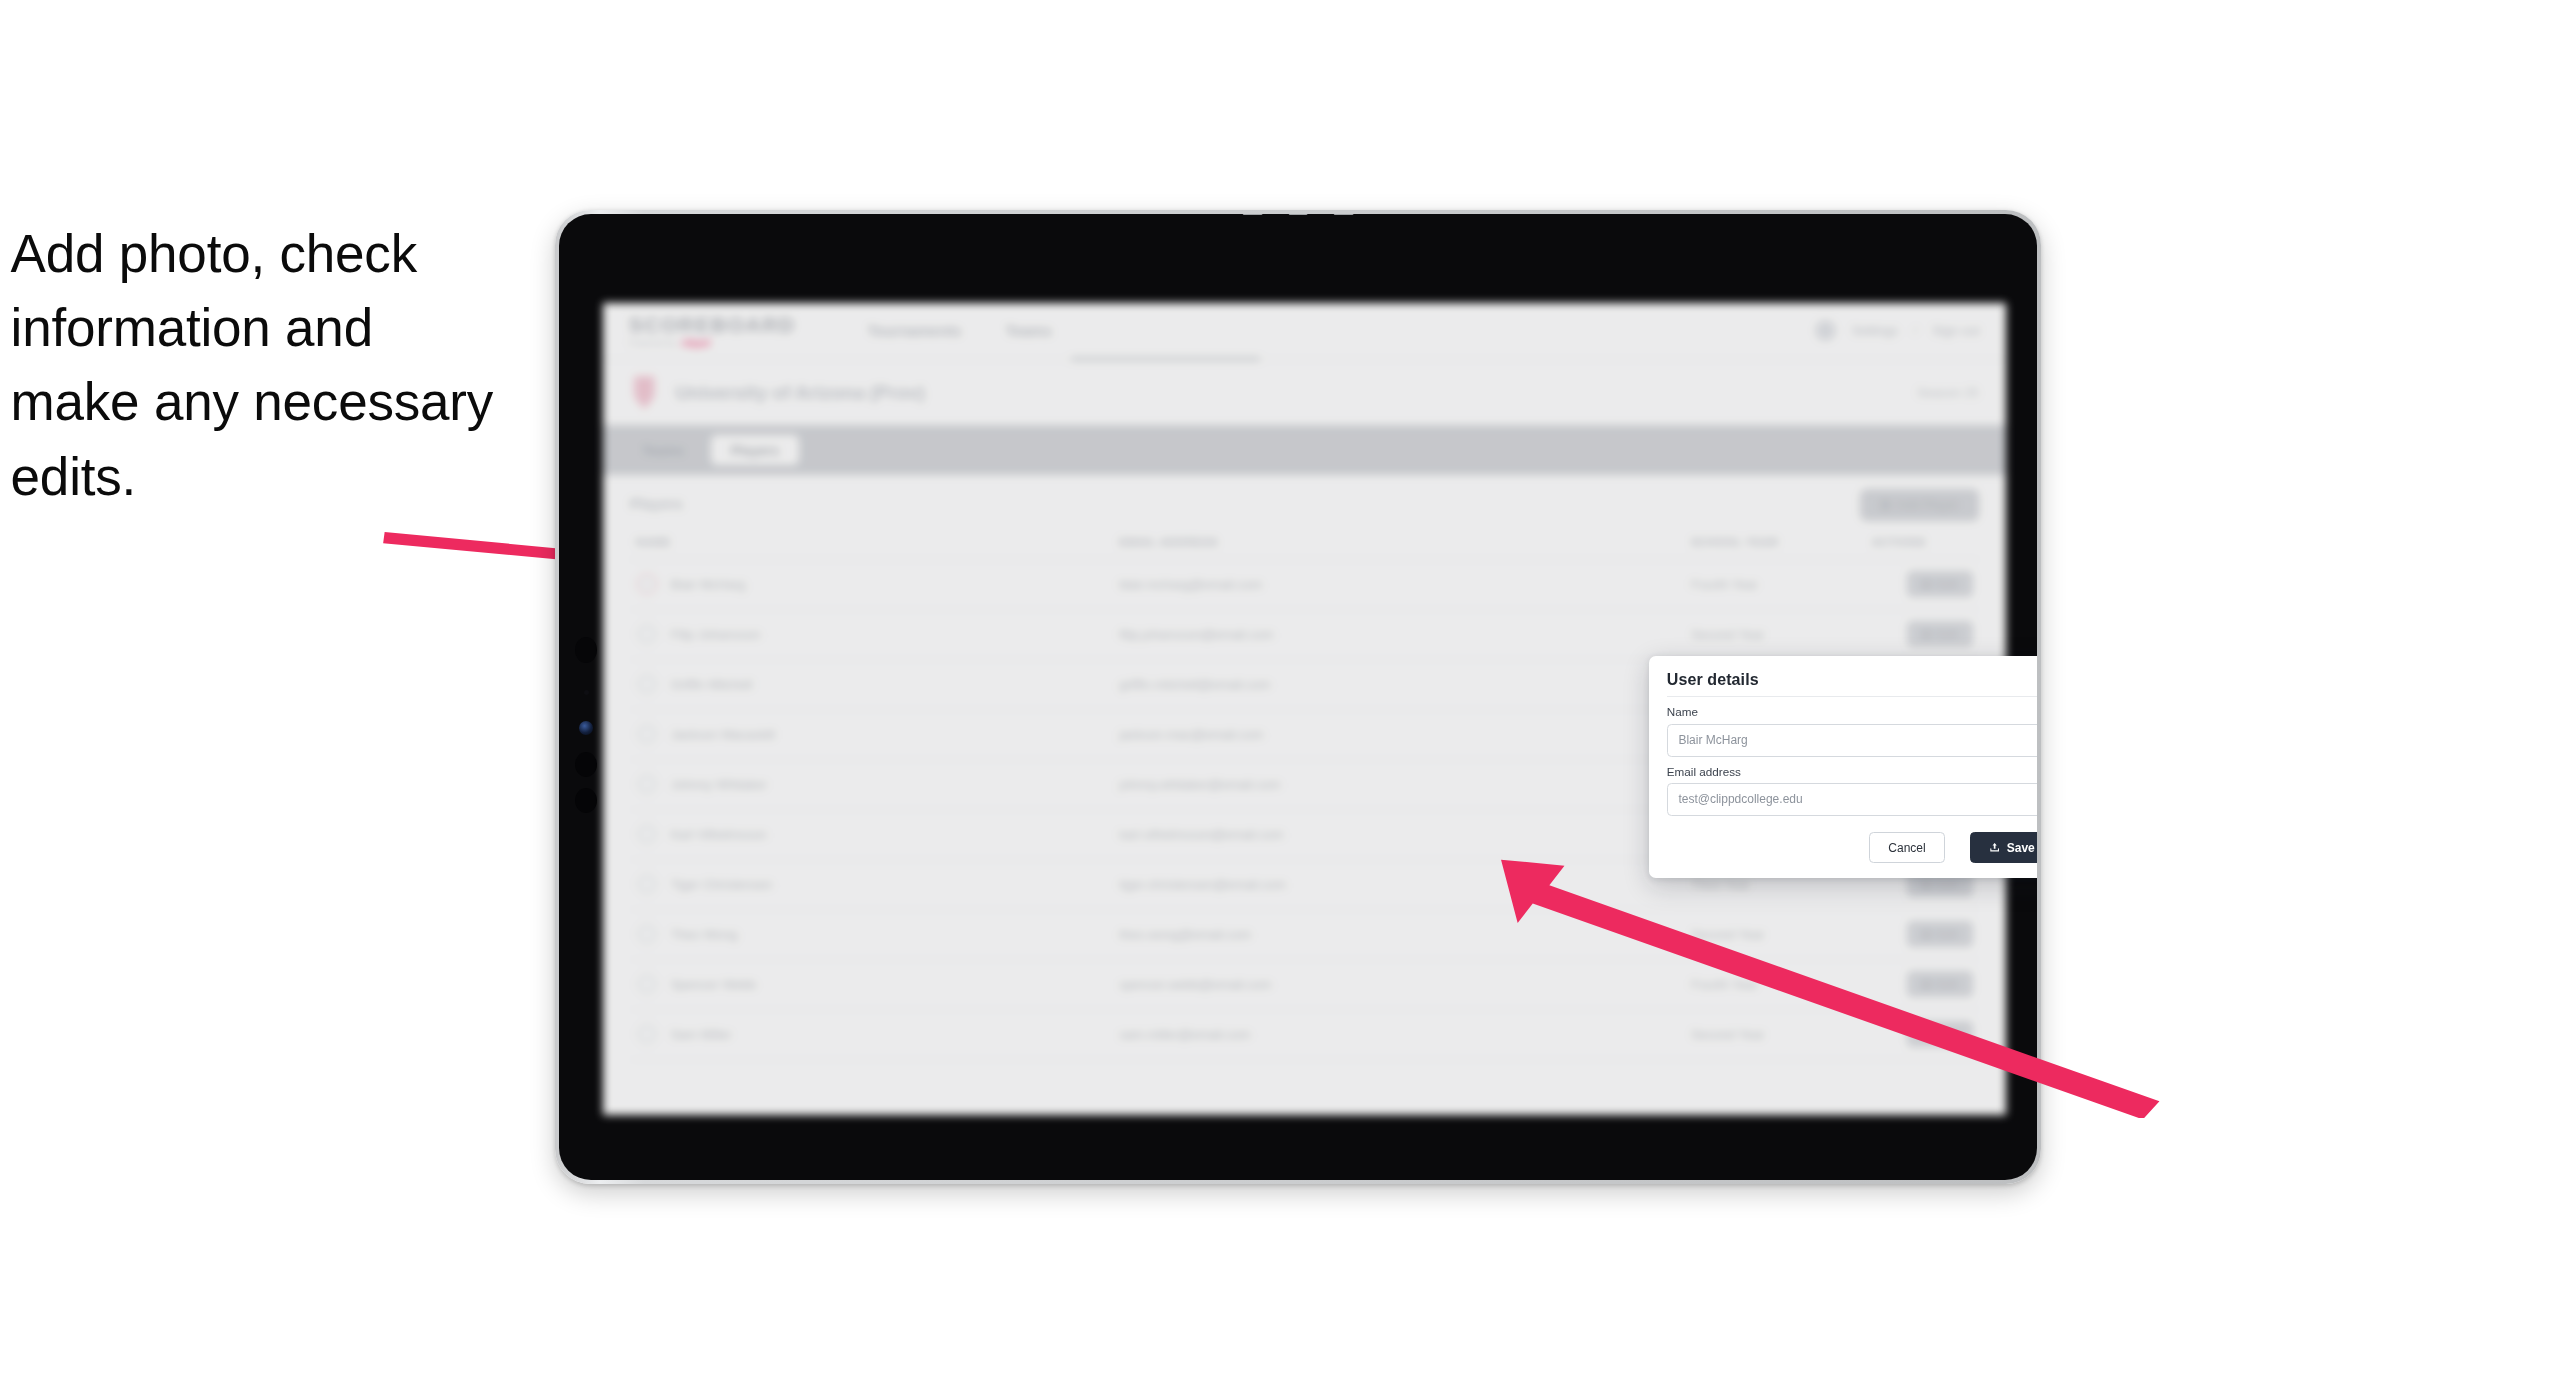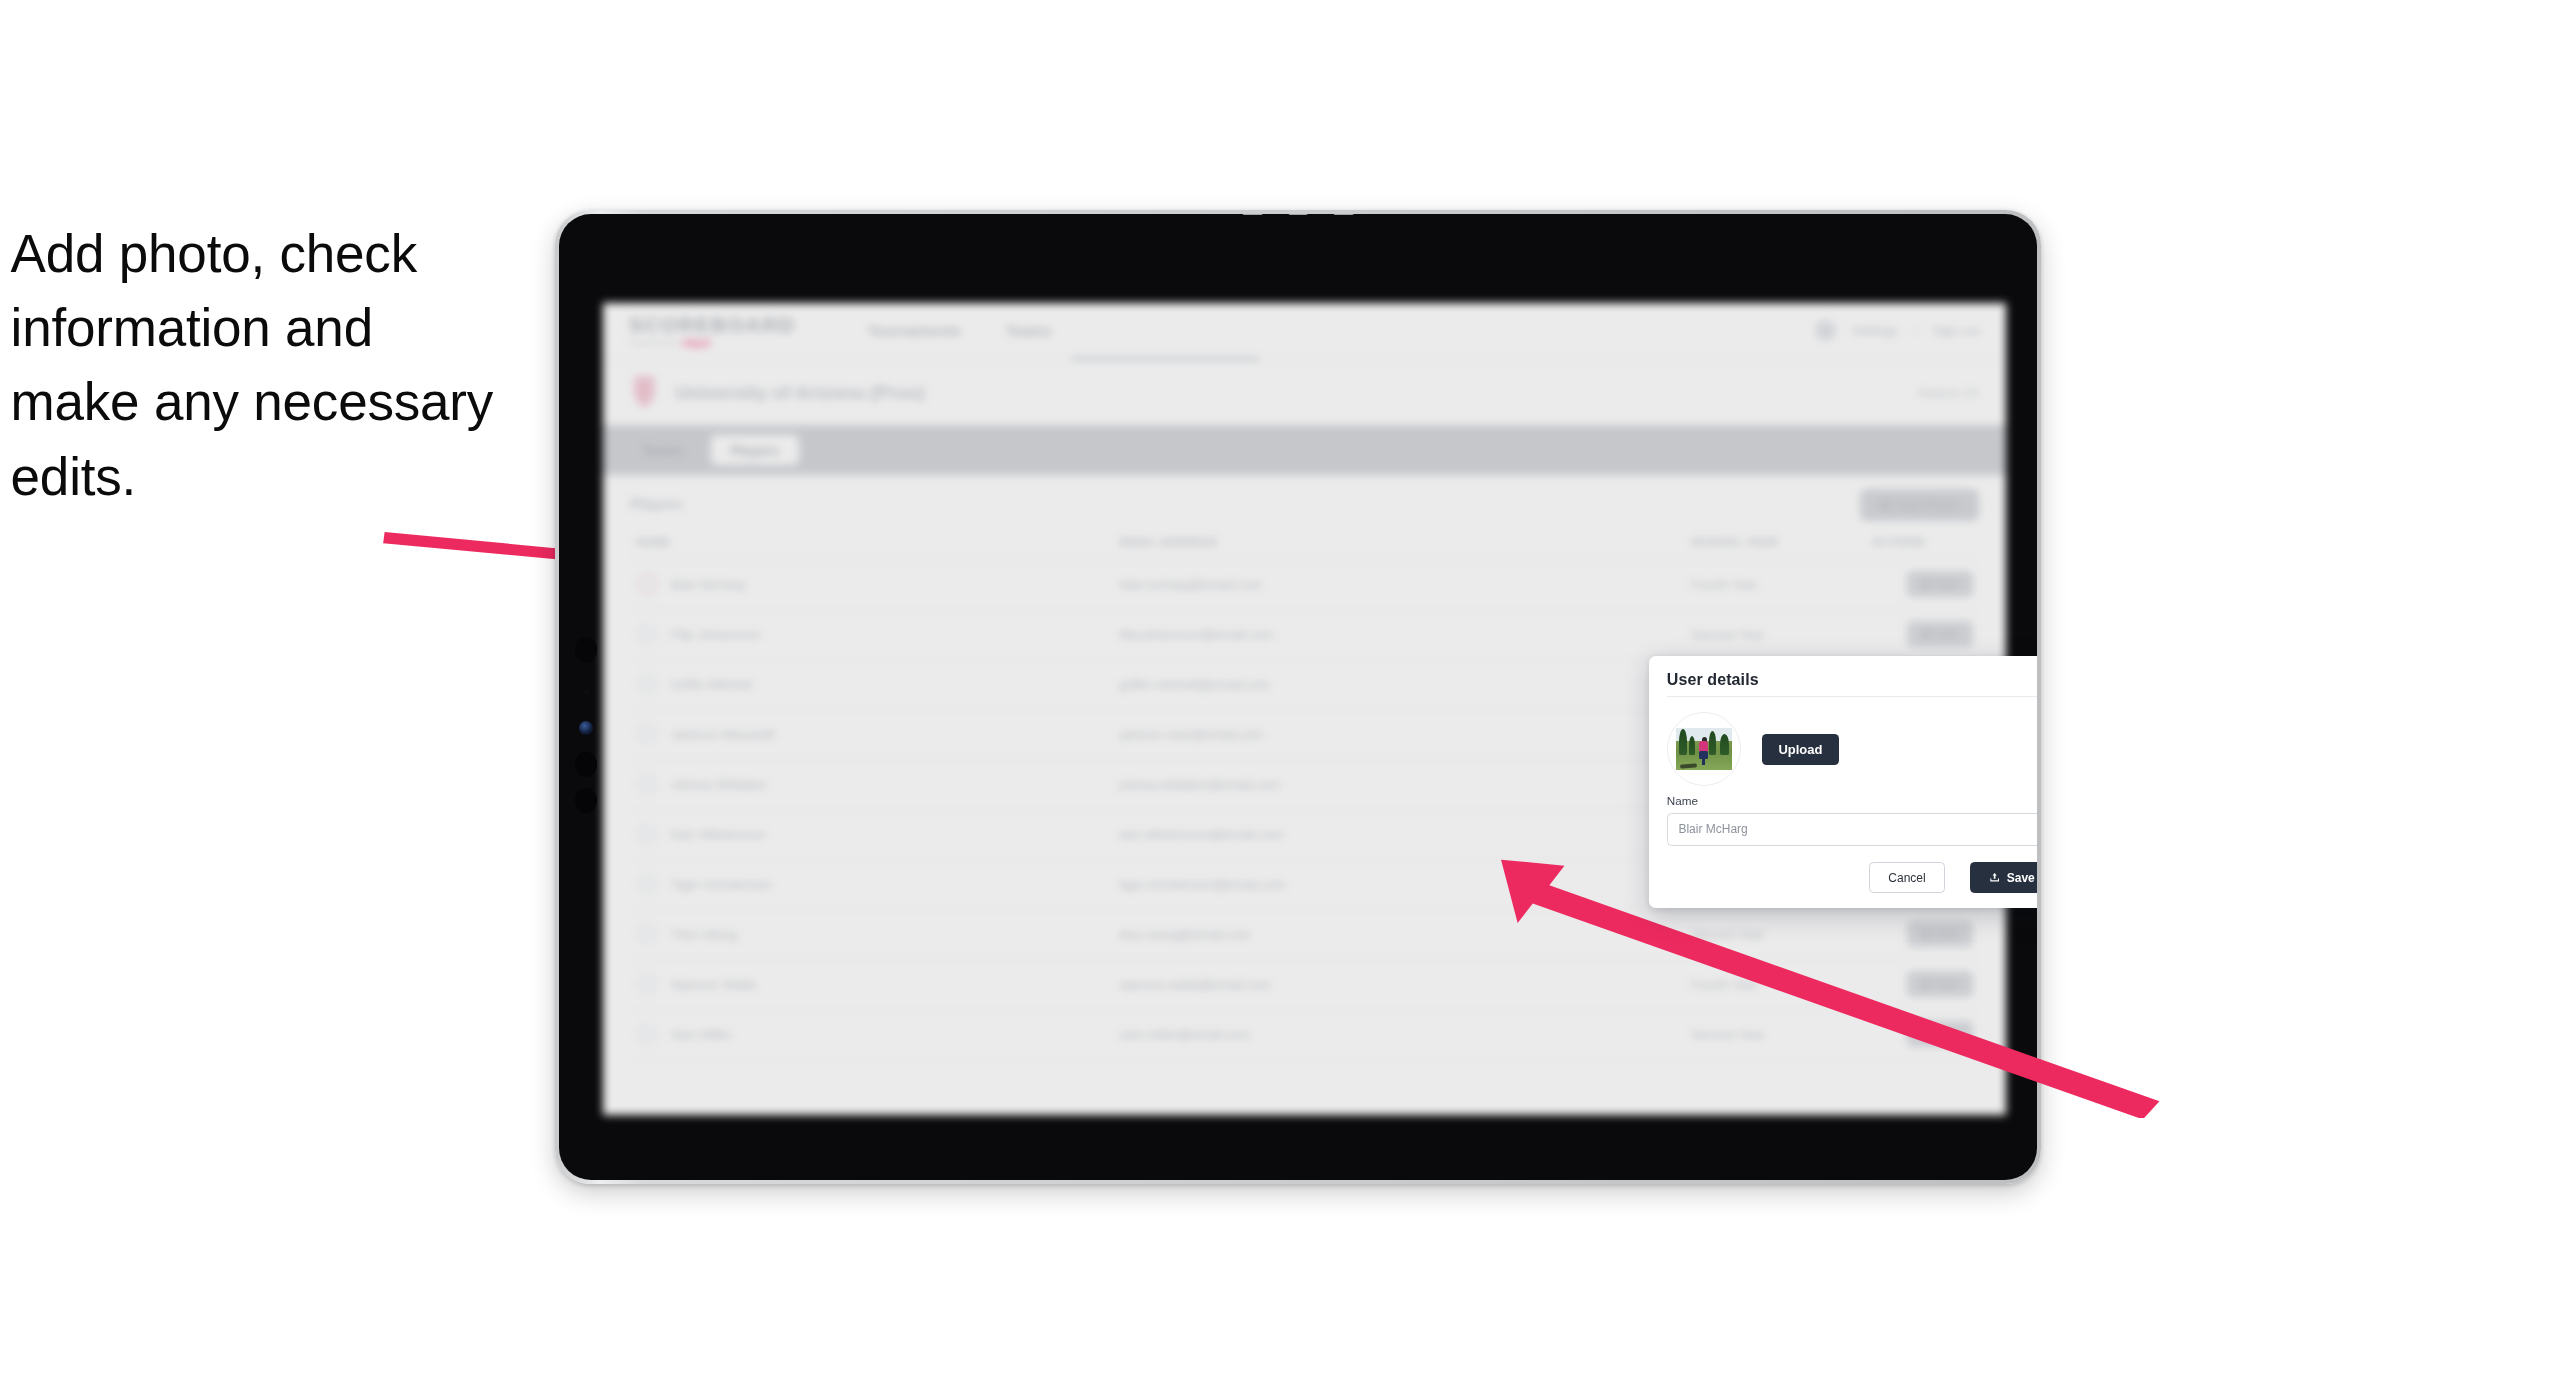--- a/index.html
+++ b/index.html
@@ -509,43 +509,31 @@
         </div>
       </div>
 
       <div id="modal">
 
         <div id="modal-header">
           <div id="modal-title">User details</div>
           <div id="modal-close">✕</div>
         </div>
 
-        <div id="avatar-row">
-          <div id="avatar-ring">
-            <div id="avatar-photo">
-              <div class="tree t1"></div>
-              <div class="tree t2"></div>
-              <div class="tree t3"></div>
-              <div class="tree t4"></div>
-              <div class="bag"></div>
-              <div class="golfer-head"></div>
-              <div class="golfer-top"></div>
-              <div class="golfer-bottom"></div>
-              <div class="golfer-leg"></div>
-            </div>
-          </div>
-          <button id="upload-btn">Upload</button>
-        </div>
 
         <div class="field">
           <label class="field-label">Name</label>
           <input class="field-input" type="text" placeholder="Blair McHarg" style="">
         </div>
 
 
+        <div class="field">
+          <label class="field-label">Email address</label>
+          <input class="field-input" type="text" placeholder="test@clippdcollege.edu" style="">
+        </div>
 
 
         <div id="modal-actions">
           <button id="cancel-btn">Cancel</button>
           <button id="save-btn">
             <svg width="11.3" height="11.3" viewBox="0 0 16 16" fill="none">
               <path d="M8 1.5 L11 5 H9.2 V9.4 H6.8 V5 H5 Z" fill="#ffffff"></path>
               <path d="M2.6 9.6 V12.6 H13.4 V9.6" stroke="#ffffff" stroke-width="1.5" fill="none" stroke-linecap="round"></path>
             </svg>
             <span>Save</span>

